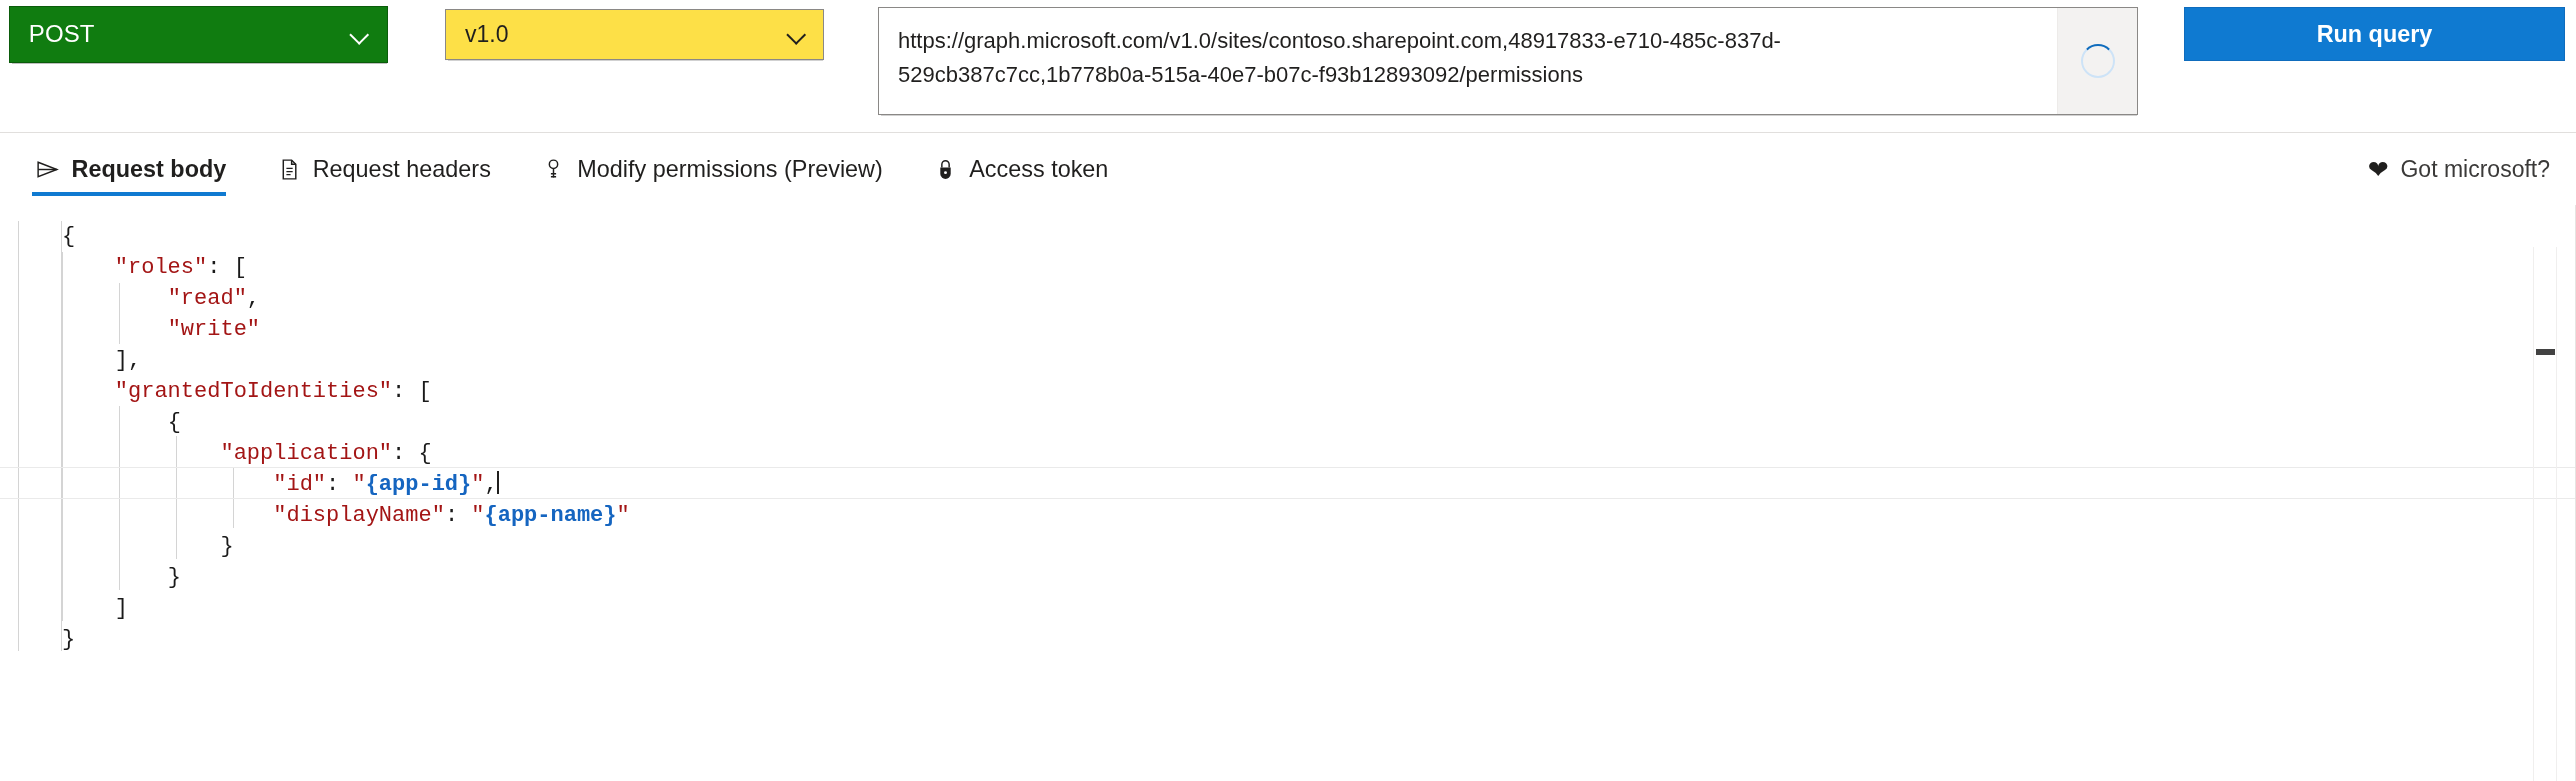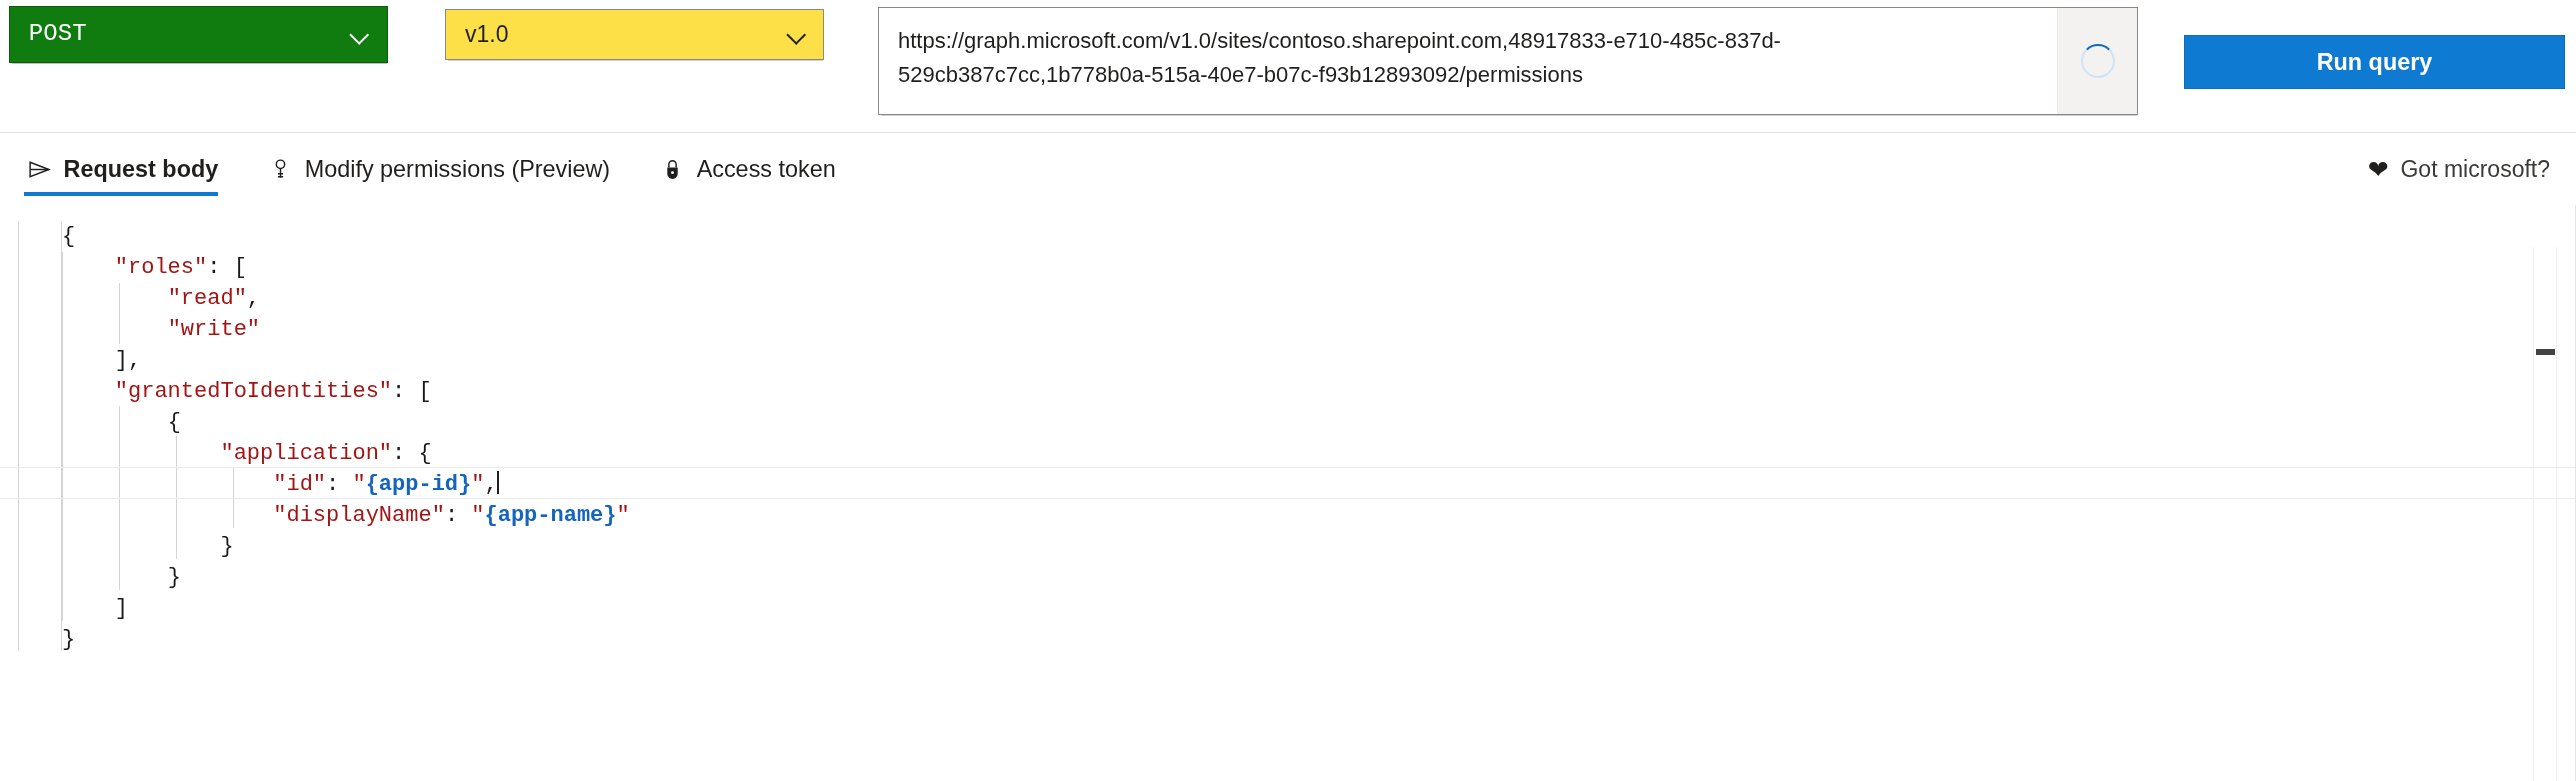--- a/index.html
+++ b/index.html
@@ -41,21 +41,20 @@
     box-sizing: border-box;
     cursor: pointer;
     user-select: none;
   }
   #method-select .sel-label {
     color: #ffffff;
     font-size: 24px;
     font-weight: 400;
     letter-spacing: 0.1px;
     line-height: 1;
-    font-family: Liberation Mono, monospace;
   }
 
   
   #version-select {
     position: absolute;
     left: 445px;
     top: 8.8px;
     width: 379px;
     height: 51px;
     background: #fde047;
@@ -153,40 +152,39 @@
     width: 381px;
     height: 54px;
     background: #0f7ad1;
     border: 0.7px solid #0f6cbd;
     color: #ffffff;
     font-family: "Liberation Sans", sans-serif;
     font-size: 23.4px;
     font-weight: 700;
     cursor: pointer;
     padding: 0;
-    margin-top: 28px;
   }
 
   
   #request-panel {
     position: absolute;
     left: 0;
     top: 132px;
     width: 2576px;
     height: 650px;
     background: #ffffff;
     border-top: 0.7px solid #e1dfdd;
     box-sizing: border-box;
   }
 
   
   #tab-strip {
     position: relative;
     height: 72px;
-    padding-left: 24px;
+    padding-left: 32px;
     display: flex;
     align-items: center;
   }
   .tab {
     display: flex;
     align-items: center;
     gap: 11.7px;
     height: 72px;
     margin-right: 44px;
     padding: 0 2.9px;
@@ -348,20 +346,30 @@
     <div class="tab active">
       <span class="tab-icon">
         <svg width="25" height="25" viewBox="0 0 24 24" fill="none" stroke="#201f1e" stroke-width="1.4">
           <path d="M3 5 L21 12 L3 19 Z"></path>
           <path d="M3 12 L21 12"></path>
         </svg>
       </span>
       <span class="tab-label">Request body</span>
     </div>
 
+    <div class="tab">
+      <span class="tab-icon">
+        <svg width="25" height="25" viewBox="0 0 24 24" fill="none" stroke="#201f1e" stroke-width="1.4">
+          <path d="M7 3 h8 l4 4 v14 H7 Z"></path>
+          <path d="M15 3 v4 h4"></path>
+          <path d="M10 11 h6 M10 14 h6 M10 17 h4" stroke-width="1.2"></path>
+        </svg>
+      </span>
+      <span class="tab-label">Request headers</span>
+    </div>
 
     <div class="tab">
       <span class="tab-icon">
         <svg width="25" height="25" viewBox="0 0 24 24" fill="none" stroke="#201f1e" stroke-width="1.4">
           <circle cx="12" cy="7" r="4"></circle>
           <path d="M12 11 v9 M9.5 16 h5 M9.5 19 h5"></path>
         </svg>
       </span>
       <span class="tab-label">Modify permissions (Preview)</span>
     </div>

